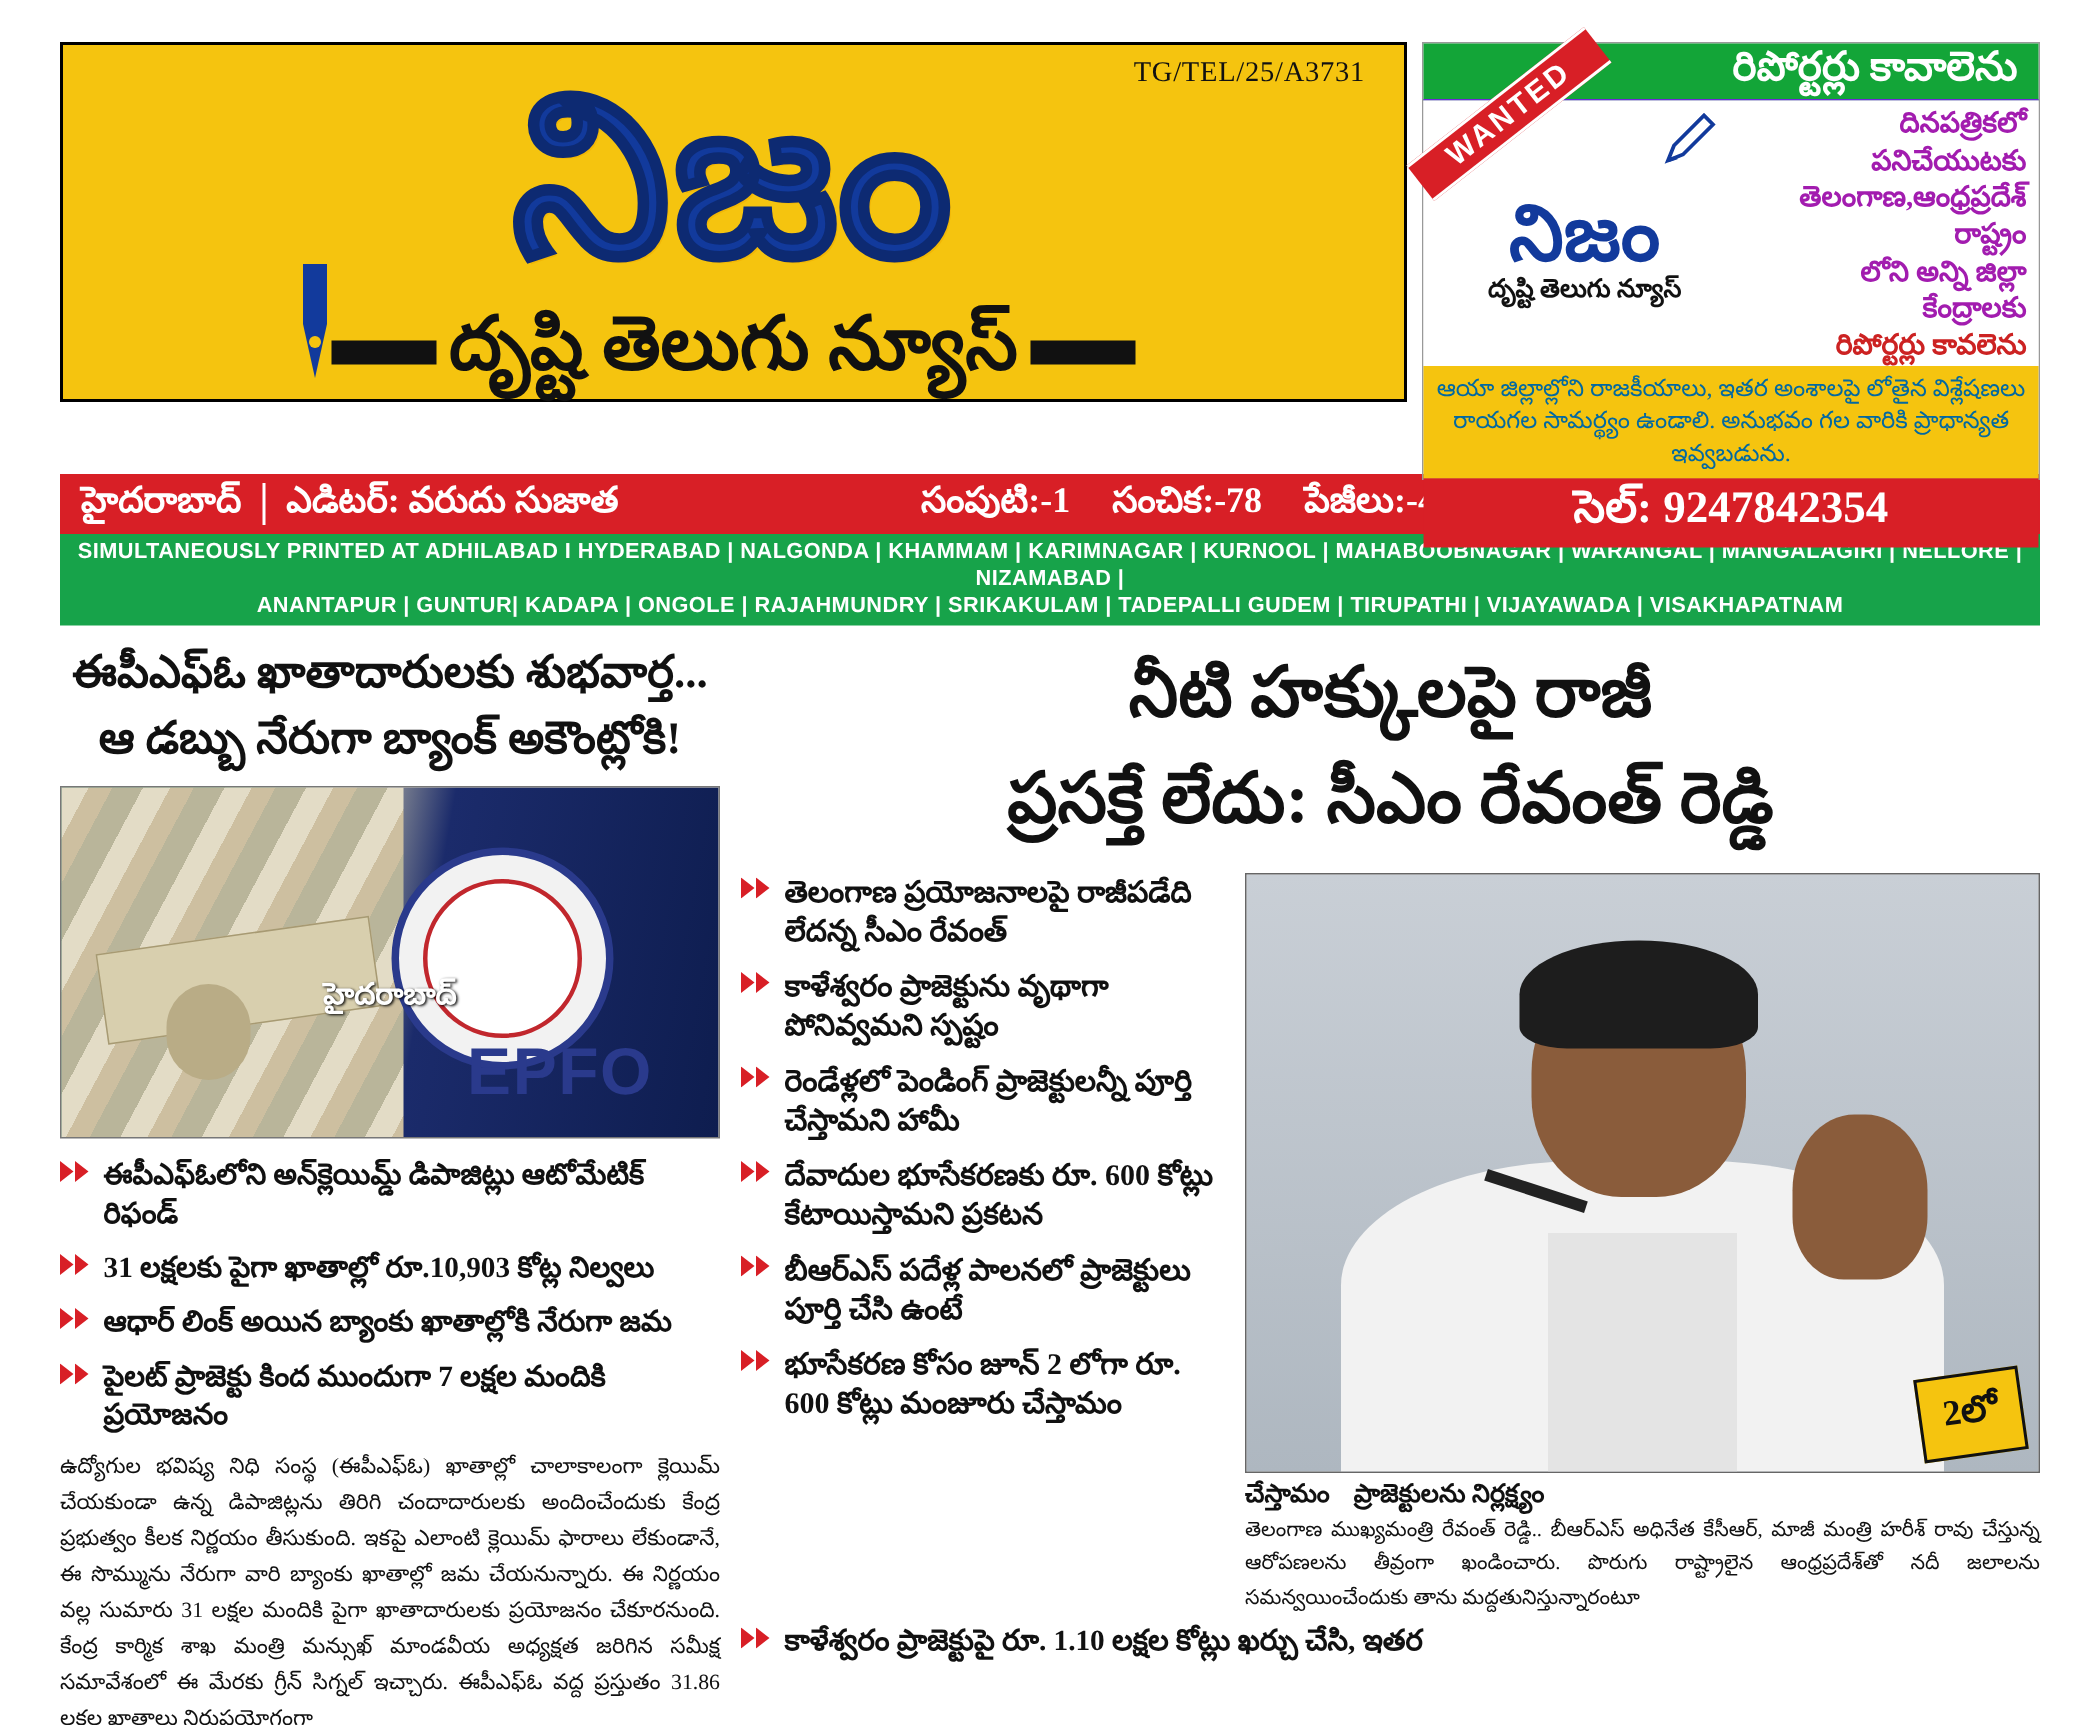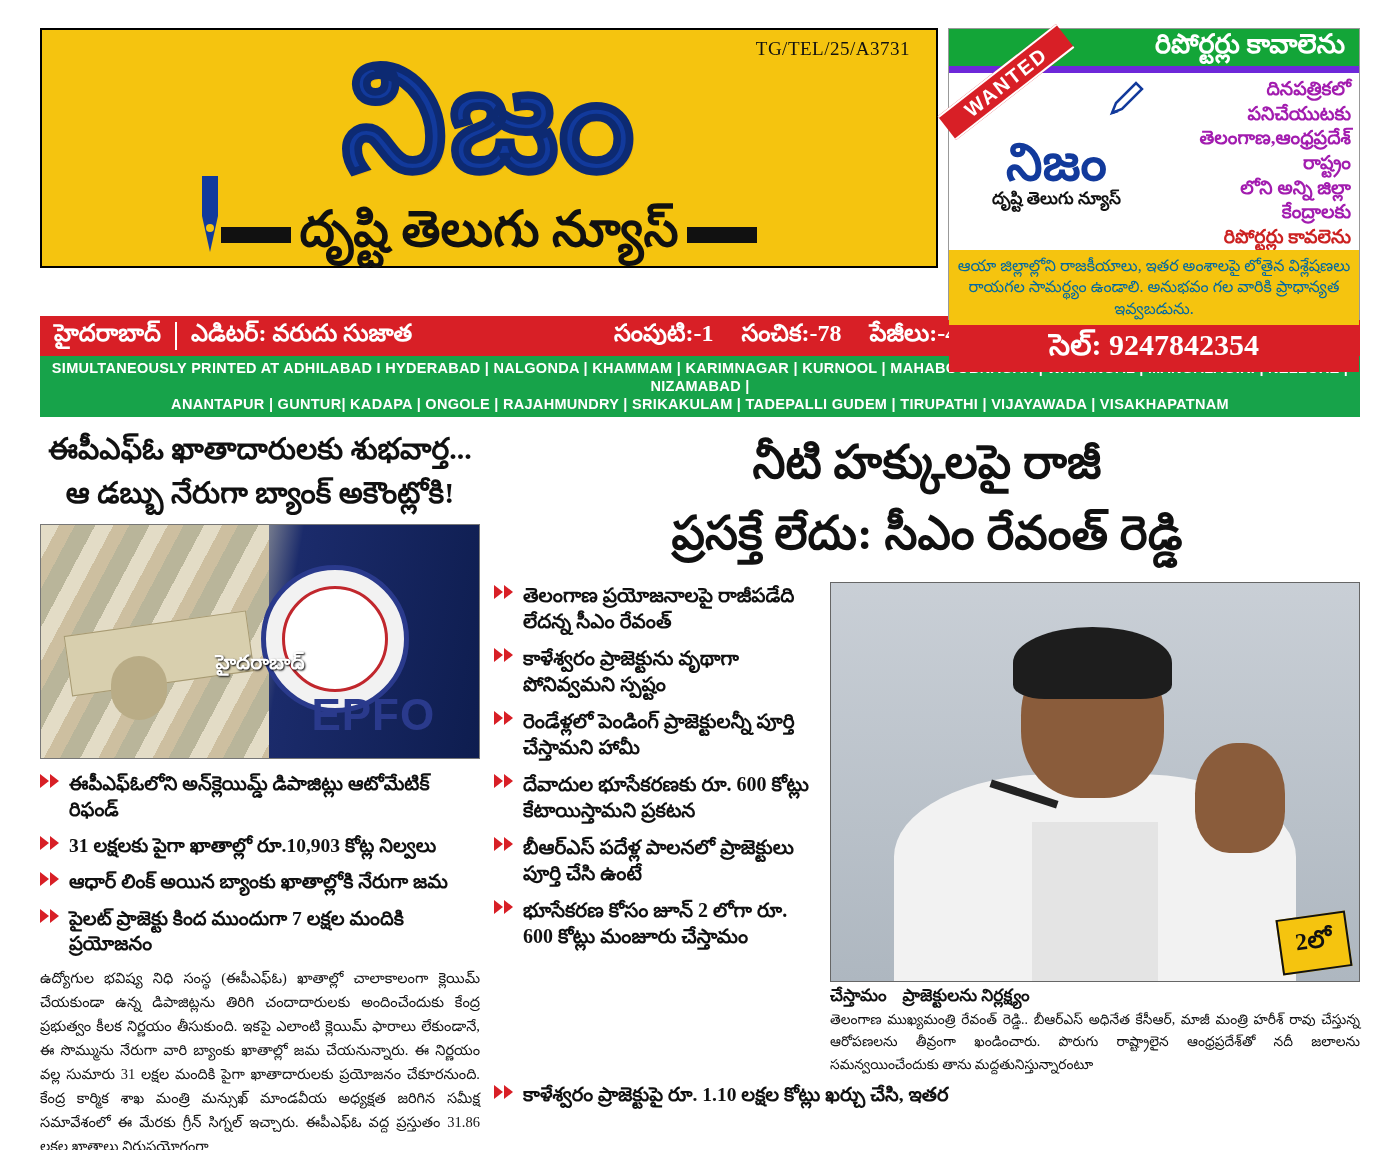--- a/index.html
+++ b/index.html
@@ -45,21 +45,21 @@
   }
   .pen-nib {
     position:absolute; left:140px; bottom:10px; width:56px; height:80px;
   }
 
   .ad-box {
     flex:1; height:292px; border:1px solid #999; position:relative;
     display:flex; flex-direction:column;
   }
   .ad-top {
-    height:46px; background:#13a538; border-bottom:7px solid #6d28d9;
+    height:46px; background:#13a538; border-bottom:1px solid #6d28d9;
     display:flex; align-items:center; justify-content:flex-end; padding-right:14px;
   }
   .ad-top-text { color:#fff; font-size:27px; font-weight:bold; font-family:"Liberation Serif", serif; }
   .ad-mid { flex:1; display:flex; background:#fff; }
   .ad-mid-left { width:215px; position:relative; display:flex; flex-direction:column; align-items:center; justify-content:center; }
   .ribbon {
     position:absolute; top:-6px; left:-18px;
     width:150px; height:30px; background:#d81f26; color:#fff;
     transform:rotate(-38deg);
     display:flex; align-items:center; justify-content:center;

